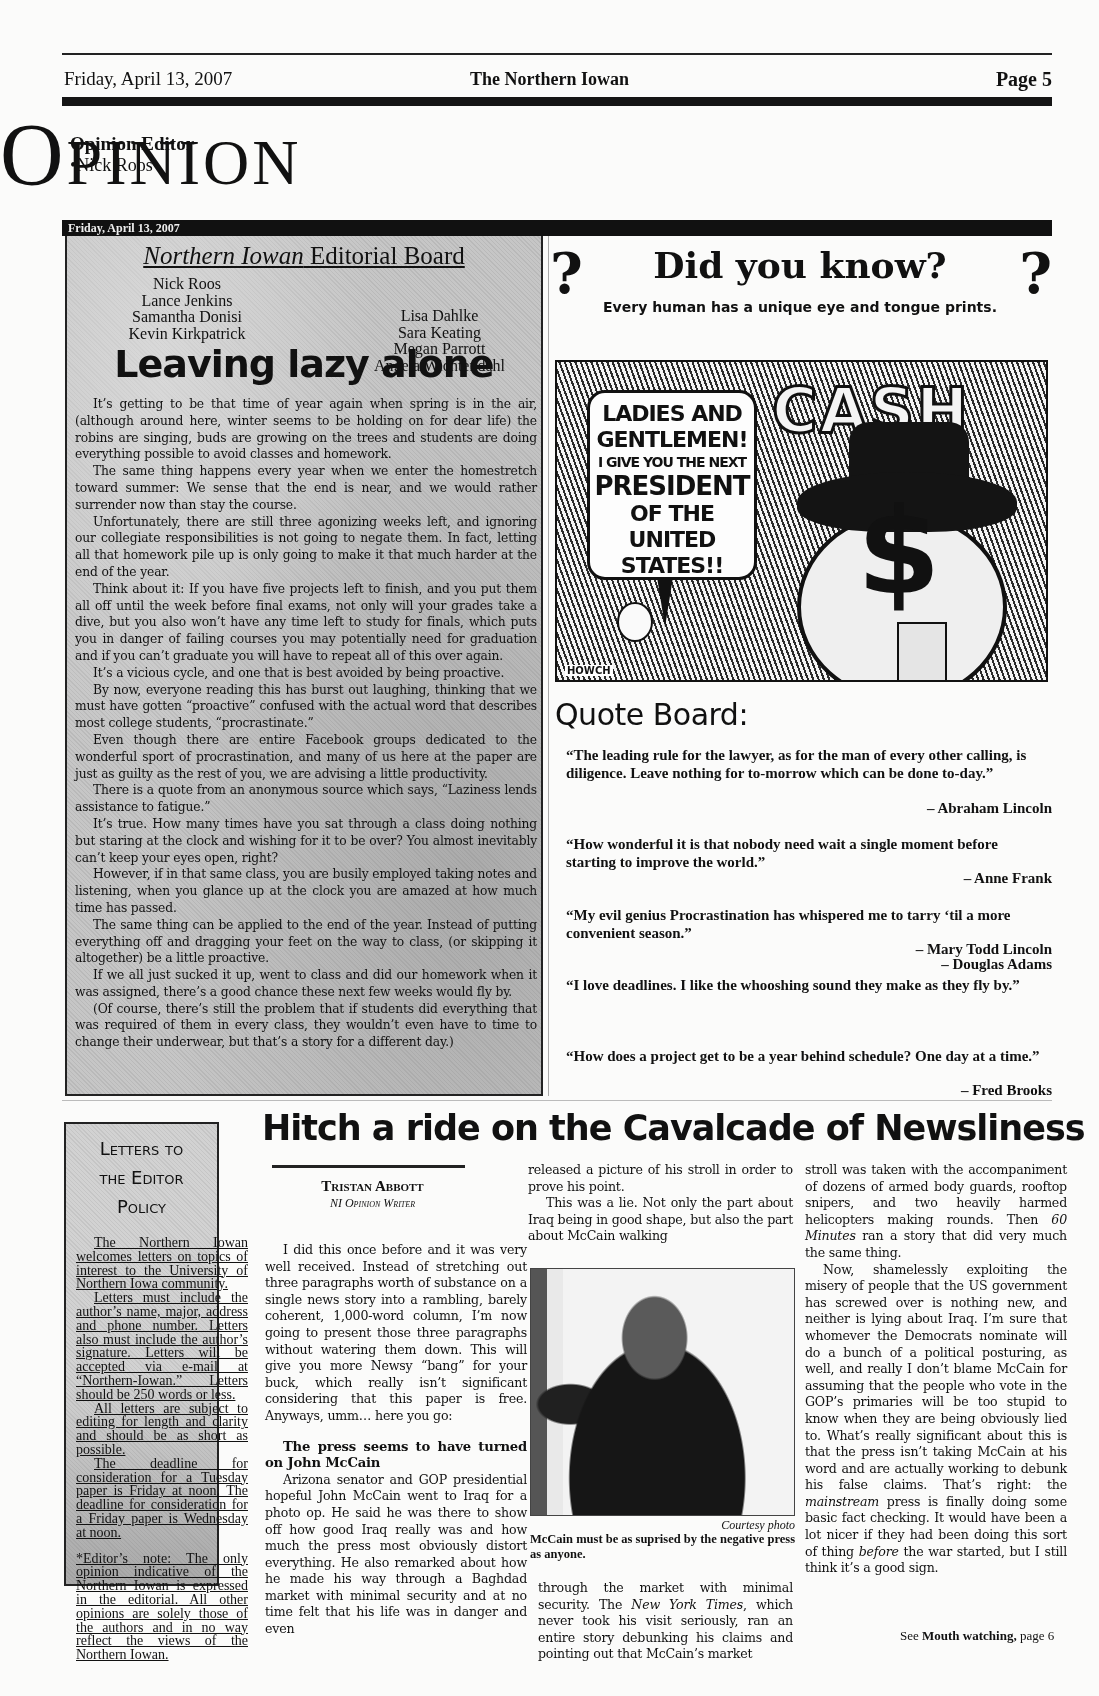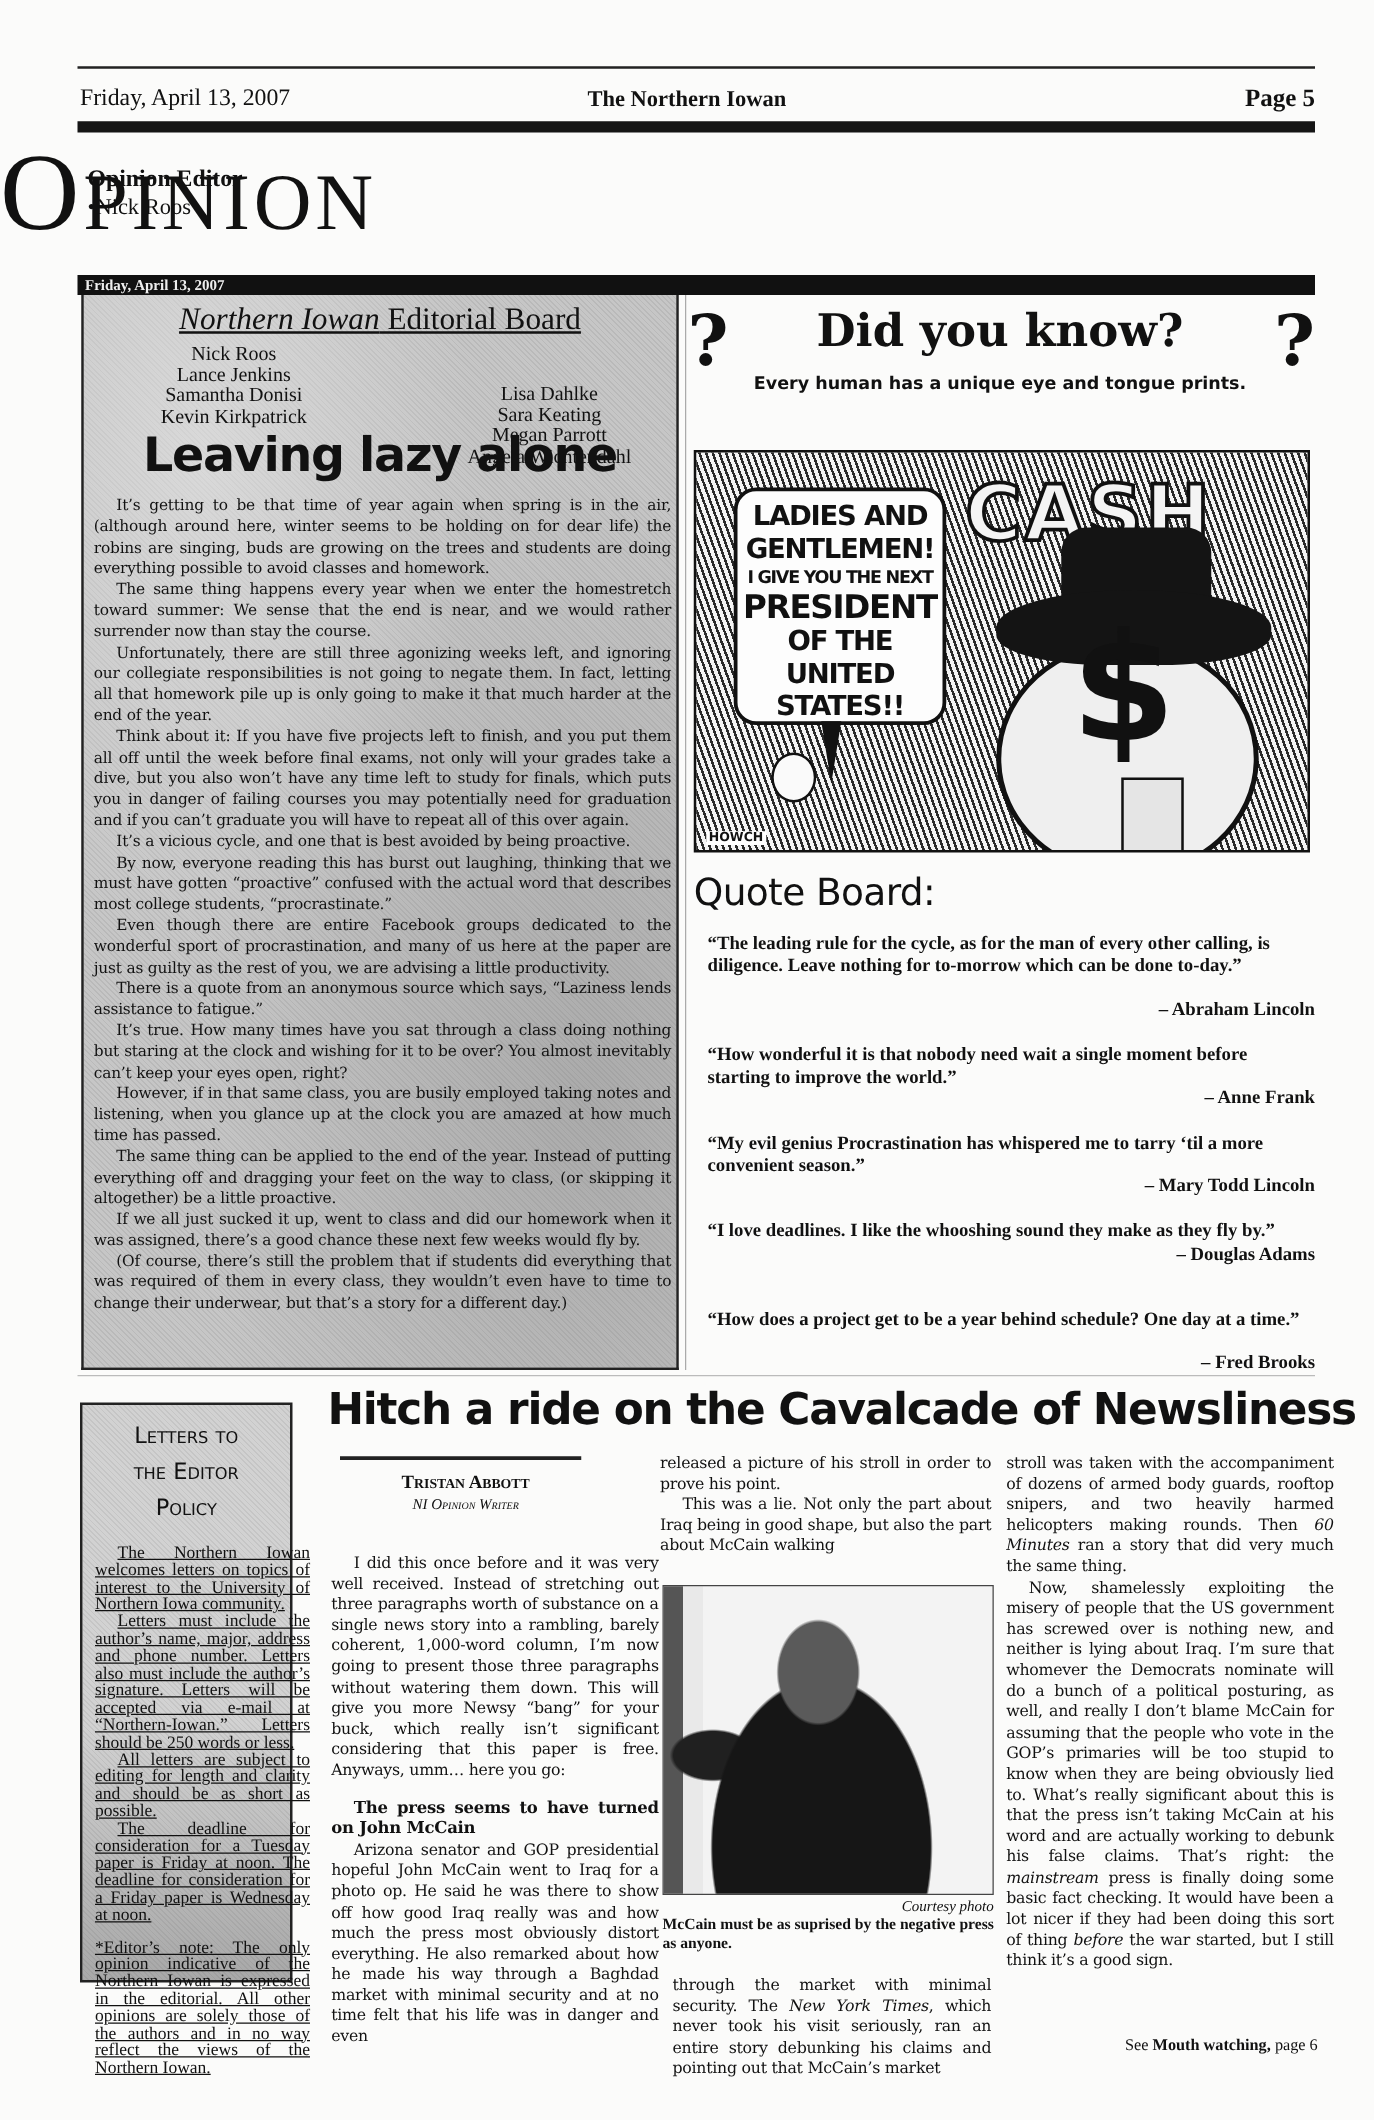--- a/index.html
+++ b/index.html
@@ -143,21 +143,21 @@
     left: 566px; width: 485px; font-family: "Liberation Serif", serif; font-weight: bold; font-size: 15px; line-height: 18px;
   }
   .quote-author {
     right: 47px; font-family: "Liberation Serif", serif; font-weight: bold; font-size: 15px;
   }
   .col-divider { left: 548px; top: 236px; width: 1px; height: 860px; background: #aaa; }
   .row-divider { left: 62px; top: 1100px; width: 990px; height: 1px; background: #bbb; }
 
   
   .letters {
-    left: 64px; top: 1122px; width: 170px; height: 464px; border: 2px solid #222;
+    left: 64px; top: 1122px; width: 155px; height: 464px; border: 2px solid #222;
     background:
       linear-gradient(180deg, rgba(255,255,255,0) 55%, rgba(90,90,90,0.35) 100%),
       repeating-linear-gradient(45deg, #c5c5c5 0 1px, #d2d2d2 1px 3px);
   }
   .letters-title {
     position: absolute; left: 0; width: 100%; top: 10px; text-align: center;
     font-family: "DejaVu Sans", sans-serif; font-size: 18px; line-height: 29px; font-variant: small-caps;
   }
   .letters-body {
     position: absolute; left: 10px; top: 112px; width: 172px;
@@ -287,31 +287,31 @@
     <div class="l1">OF THE UNITED</div>
     <div class="l1">STATES!!</div>
   </div>
   <div class="bubble-tail"></div>
   <div class="small-man"></div>
   <div class="cartoon-sig">HOWCH</div>
 </div>
 
 <div class="abs qb-title">Quote Board:</div>
 
-<div class="abs quote-text" style="top:746px;">“The leading rule for the cycle, as for the man of every other calling, is diligence. Leave nothing for to-morrow which can be done to-day.”</div>
+<div class="abs quote-text" style="top:746px;">“The leading rule for the lawyer, as for the man of every other calling, is diligence. Leave nothing for to-morrow which can be done to-day.”</div>
 <div class="abs quote-author" style="top:800px;">– Abraham Lincoln</div>
 
 <div class="abs quote-text" style="top:835px;">“How wonderful it is that nobody need wait a single moment before starting to improve the world.”</div>
 <div class="abs quote-author" style="top:870px;">– Anne Frank</div>
 
 <div class="abs quote-text" style="top:906px;">“My evil genius Procrastination has whispered me to tarry ‘til a more convenient season.”</div>
 <div class="abs quote-author" style="top:941px;">– Mary Todd Lincoln</div>
 
 <div class="abs quote-text" style="top:976px;">“I love deadlines. I like the whooshing sound they make as they fly by.”</div>
-<div class="abs quote-author" style="top:996px;">– Douglas Adams</div>
+<div class="abs quote-author" style="top:956px;">– Douglas Adams</div>
 
 <div class="abs quote-text" style="top:1047px;">“How does a project get to be a year behind schedule? One day at a time.”</div>
 <div class="abs quote-author" style="top:1082px;">– Fred Brooks</div>
 
 <div class="abs row-divider"></div>
 
 <div class="abs letters">
   <div class="letters-title">
     <div>Letters to</div>
     <div>the Editor</div>

